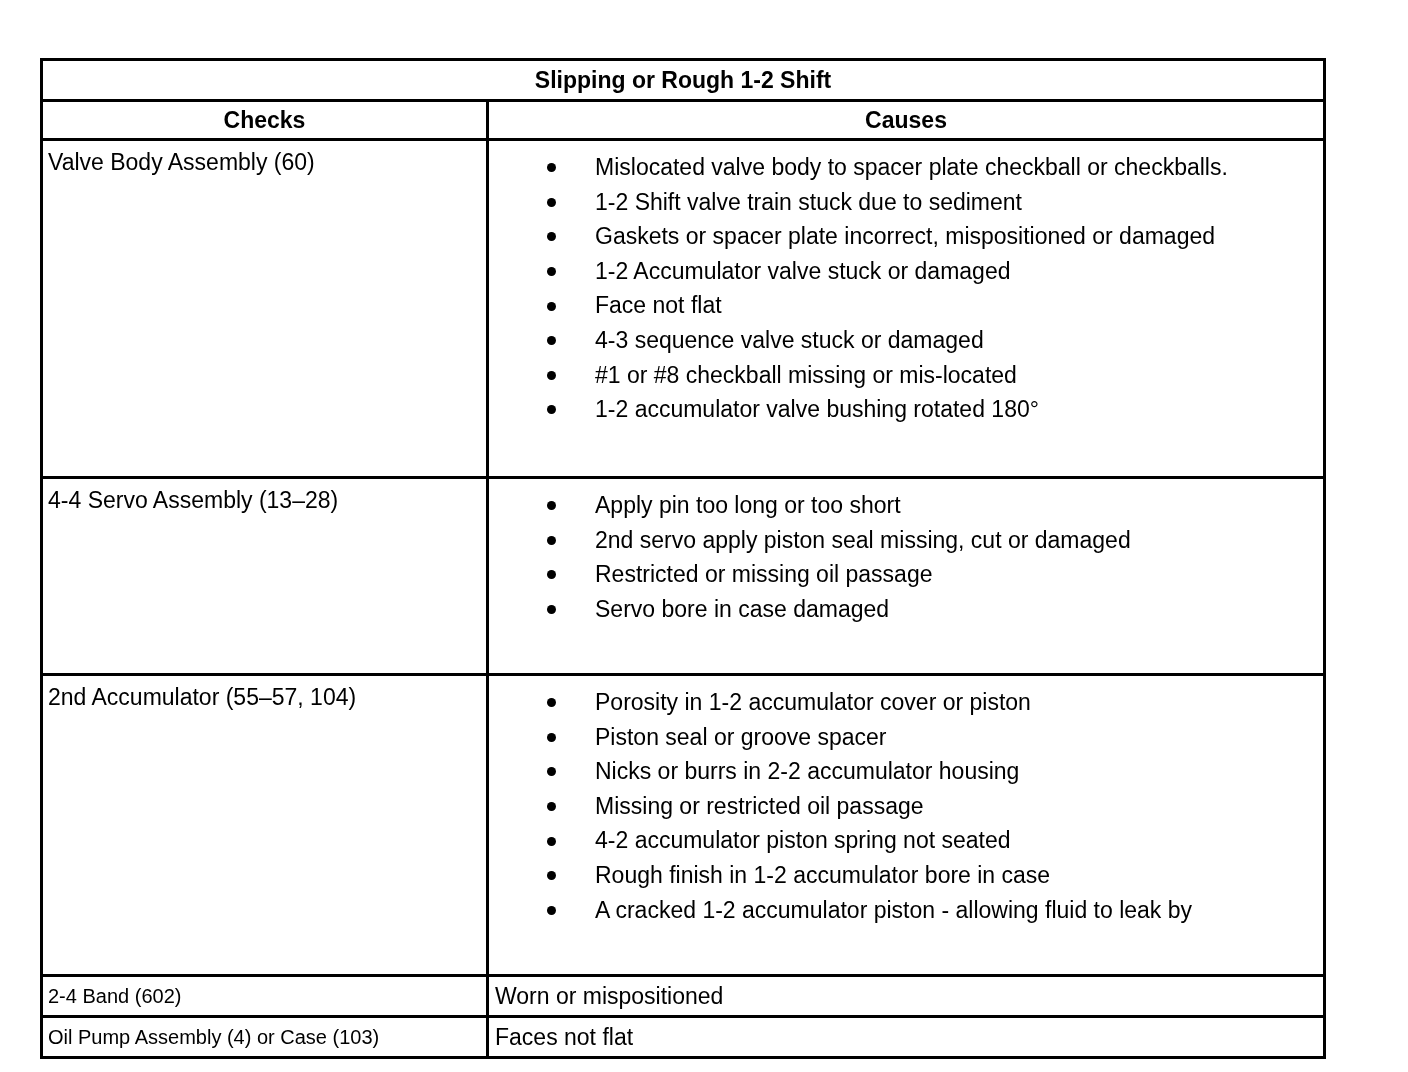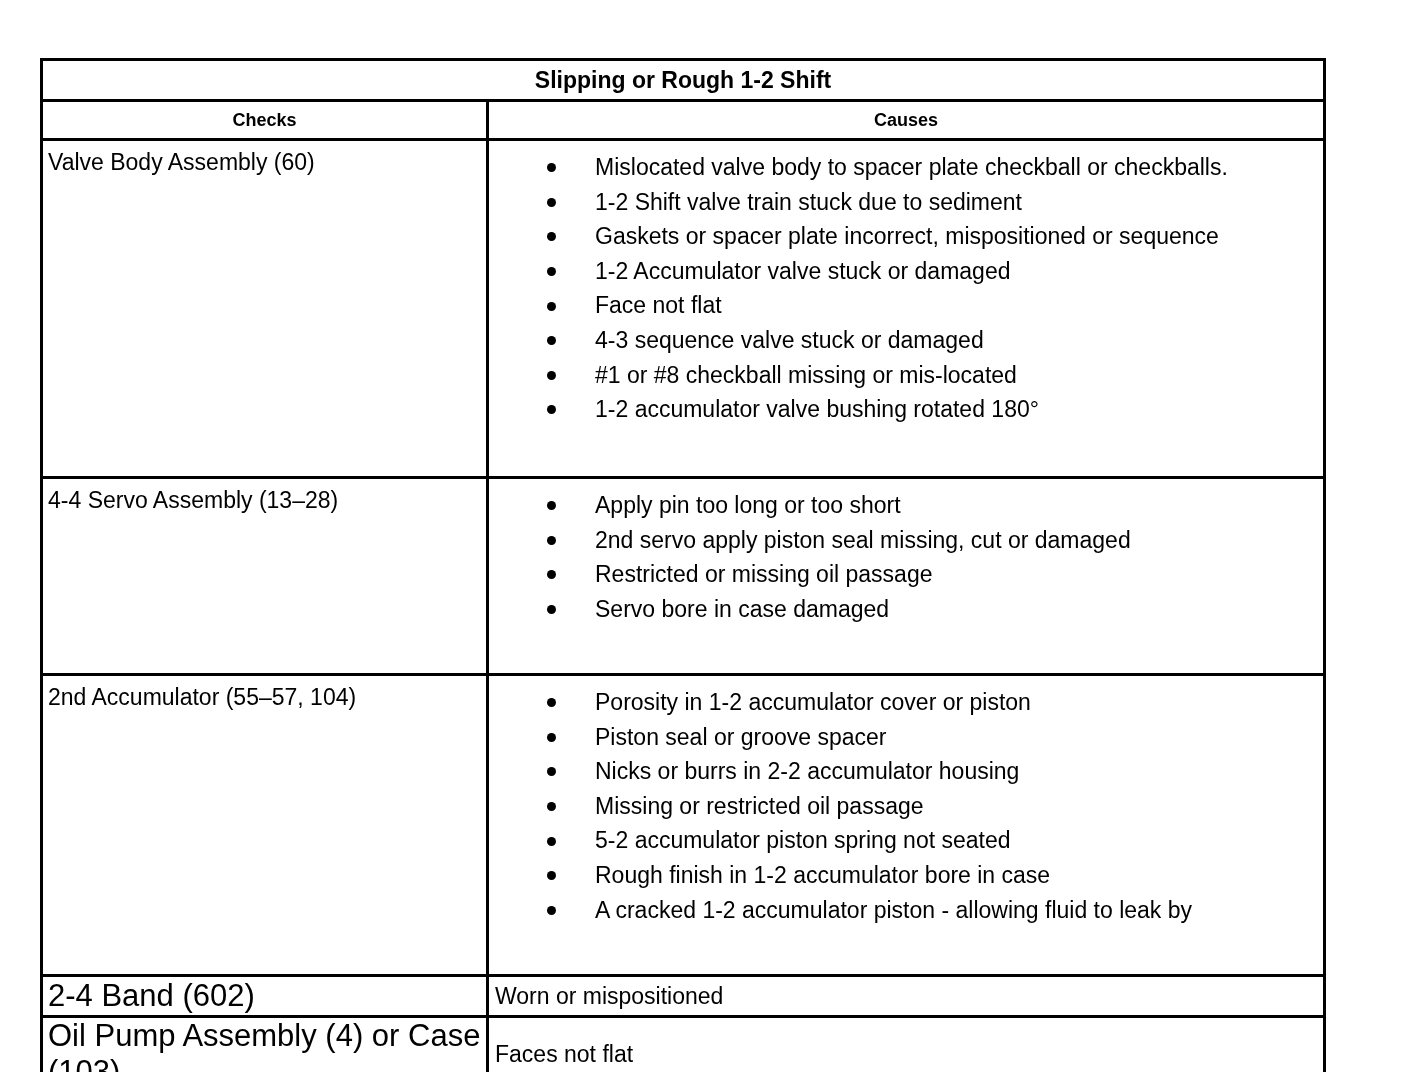--- a/index.html
+++ b/index.html
@@ -7,34 +7,34 @@
   table.diag {
     position: absolute; left: 40px; top: 58px;
     width: 1283px; border-collapse: collapse; table-layout: fixed;
   }
   table.diag td, table.diag th {
     border: 3px solid #000; padding: 0; vertical-align: top;
   }
   col.c1 { width: 446px; }
   col.c2 { width: 837px; }
   .title-cell { height: 38px; text-align: center; font-weight: bold; font-size: 23px; vertical-align: middle !important; }
-  .hdr-cell { height: 36px; text-align: center; font-weight: bold; font-size: 18px; vertical-align: middle !important; margin-top: 35px; }
+  .hdr-cell { height: 36px; text-align: center; font-weight: bold; font-size: 23px; vertical-align: middle !important; margin-top: 35px; }
   .check-cell { font-size: 23px; padding: 8px 0 0 5px !important; }
   .cause-cell { font-size: 23px; padding: 9px 0 0 0 !important; }
   .cause-list { list-style: none; margin: 0; padding: 0; }
   .cause-list li { position: relative; padding-left: 106px; height: 34.6px; line-height: 34.6px; white-space: nowrap; }
   .cause-list li .bullet {
     position: absolute; left: 58px; top: 50%; width: 9px; height: 9px; margin-top: -4px;
     border-radius: 50%; background: #000;
   }
   .r-valve td { height: 326px; }
   .r-servo td { height: 185px; }
   .r-accum td { height: 289px; }
   .r-simple td { height: 38px; vertical-align: middle; }
-  .simple-check { font-size: 31px; padding: 0 0 0 5px !important; vertical-align: middle !important; }
+  .simple-check { font-size: 20px; padding: 0 0 0 5px !important; vertical-align: middle !important; }
   .simple-cause { font-size: 23px; padding: 0 0 0 6px !important; vertical-align: middle !important; }
 </style>
 </head>
 <body>
 
 <table class="diag">
   <colgroup>
       <col class="c1">
       <col class="c2">
     </colgroup>
@@ -46,21 +46,21 @@
     <td class="hdr-cell">Checks</td>
     <td class="hdr-cell">Causes</td>
   </tr>
 
   <tr class="r-valve">
     <td class="check-cell">Valve Body Assembly (60)</td>
     <td class="cause-cell">
       <ul class="cause-list">
         <li><span class="bullet"></span><span>Mislocated valve body to spacer plate checkball or checkballs.</span></li>
         <li><span class="bullet"></span><span>1-2 Shift valve train stuck due to sediment</span></li>
-        <li><span class="bullet"></span><span>Gaskets or spacer plate incorrect, mispositioned or sequence</span></li>
+        <li><span class="bullet"></span><span>Gaskets or spacer plate incorrect, mispositioned or damaged</span></li>
         <li><span class="bullet"></span><span>1-2 Accumulator valve stuck or damaged</span></li>
         <li><span class="bullet"></span><span>Face not flat</span></li>
         <li><span class="bullet"></span><span>4-3 sequence valve stuck or damaged</span></li>
         <li><span class="bullet"></span><span>#1 or #8 checkball missing or mis-located</span></li>
         <li><span class="bullet"></span><span>1-2 accumulator valve bushing rotated 180°</span></li>
       </ul>
     </td>
   </tr>
 
   <tr class="r-servo">
@@ -76,21 +76,21 @@
   </tr>
 
   <tr class="r-accum">
     <td class="check-cell">2nd Accumulator (55–57, 104)</td>
     <td class="cause-cell">
       <ul class="cause-list">
         <li><span class="bullet"></span><span>Porosity in 1-2 accumulator cover or piston</span></li>
         <li><span class="bullet"></span><span>Piston seal or groove spacer</span></li>
         <li><span class="bullet"></span><span>Nicks or burrs in 2-2 accumulator housing</span></li>
         <li><span class="bullet"></span><span>Missing or restricted oil passage</span></li>
-        <li><span class="bullet"></span><span>5-2 accumulator piston spring not seated</span></li>
+        <li><span class="bullet"></span><span>4-2 accumulator piston spring not seated</span></li>
         <li><span class="bullet"></span><span>Rough finish in 1-2 accumulator bore in case</span></li>
         <li><span class="bullet"></span><span>A cracked 1-2 accumulator piston - allowing fluid to leak by</span></li>
       </ul>
     </td>
   </tr>
 
   <tr class="r-simple">
     <td class="simple-check">2-4 Band (602)</td>
     <td class="simple-cause">Worn or mispositioned</td>
   </tr>

